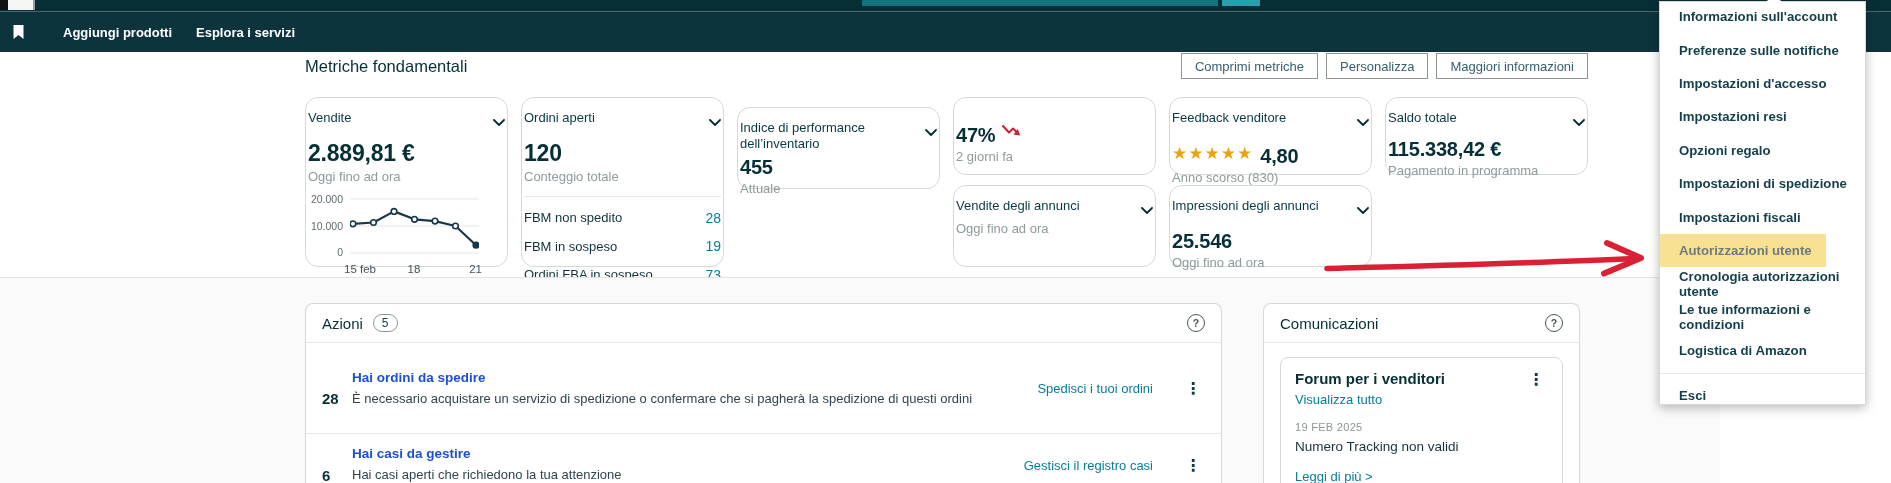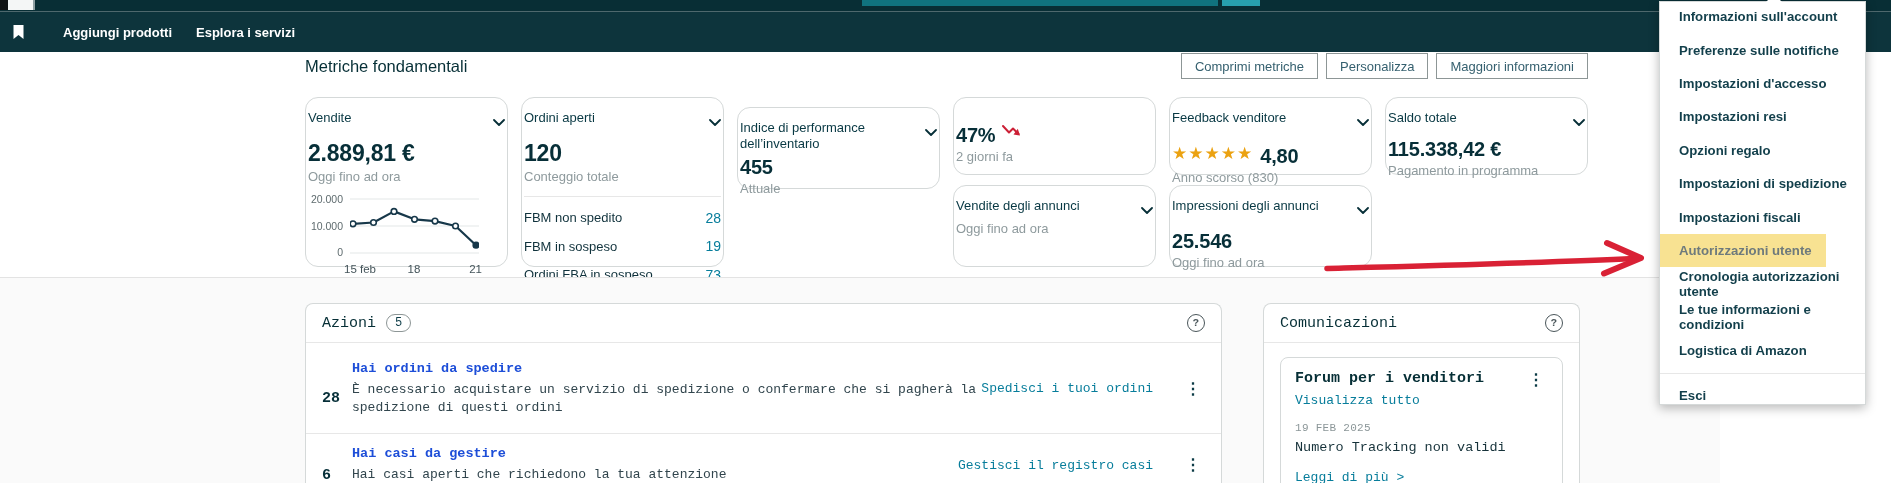--- a/index.html
+++ b/index.html
@@ -55,21 +55,21 @@
   .yl{position:relative;width:42px;height:64px;}
   .yl span{position:absolute;right:7px;font-size:10.5px;color:#5e6b6e;}
   .yl .t0{top:-3px;} .yl .t1{top:24px;} .yl .t2{top:50px;}
   .sparksvg{width:129px;height:64px;display:block;}
   .xlabels{position:relative;margin-left:42px;width:129px;height:14px;margin-top:3px;font-size:11.5px;color:#44545a;}
   .xlabels .xl0{position:absolute;left:-6px;}
   .xlabels .xl1{position:absolute;left:64px;transform:translateX(-50%);}
   .xlabels .xl2{position:absolute;right:-3px;}
 
   
-  .lower{position:absolute;left:0;top:277px;width:1720px;height:206px;background:#fafafa;border-top:1px solid #e3e3e3;font-family:Liberation Mono, monospace;}
+  .lower{position:absolute;left:0;top:277px;width:1720px;height:206px;background:#fafafa;border-top:1px solid #e3e3e3;}
   .panel{position:absolute;top:25px;box-sizing:border-box;background:#fff;border:1px solid #d5d9d9;border-radius:8px 8px 0 0;border-bottom:none;}
   .panel-head{height:38px;display:flex;align-items:center;padding:0 16px;border-bottom:1px solid #e7e7e7;}
   .panel-title{font-size:15px;color:#062f36;}
   .badge{margin-left:10px;border:1px solid #8d9696;border-radius:10px;font-size:12px;color:#0f3e49;padding:1px 8px;}
   .help{margin-left:auto;width:16px;height:16px;border:1.4px solid #4a565a;border-radius:50%;display:flex;align-items:center;justify-content:center;cursor:pointer;}
   .help::before{content:"?";font-size:10.5px;font-weight:700;color:#4a565a;}
   .kebab{cursor:pointer;padding:0 4px;}
   .kebab::before{content:"⋮";font-size:16px;font-weight:700;color:#0c3b46;}
 
   .azioni{left:305px;width:917px;height:182px;}

